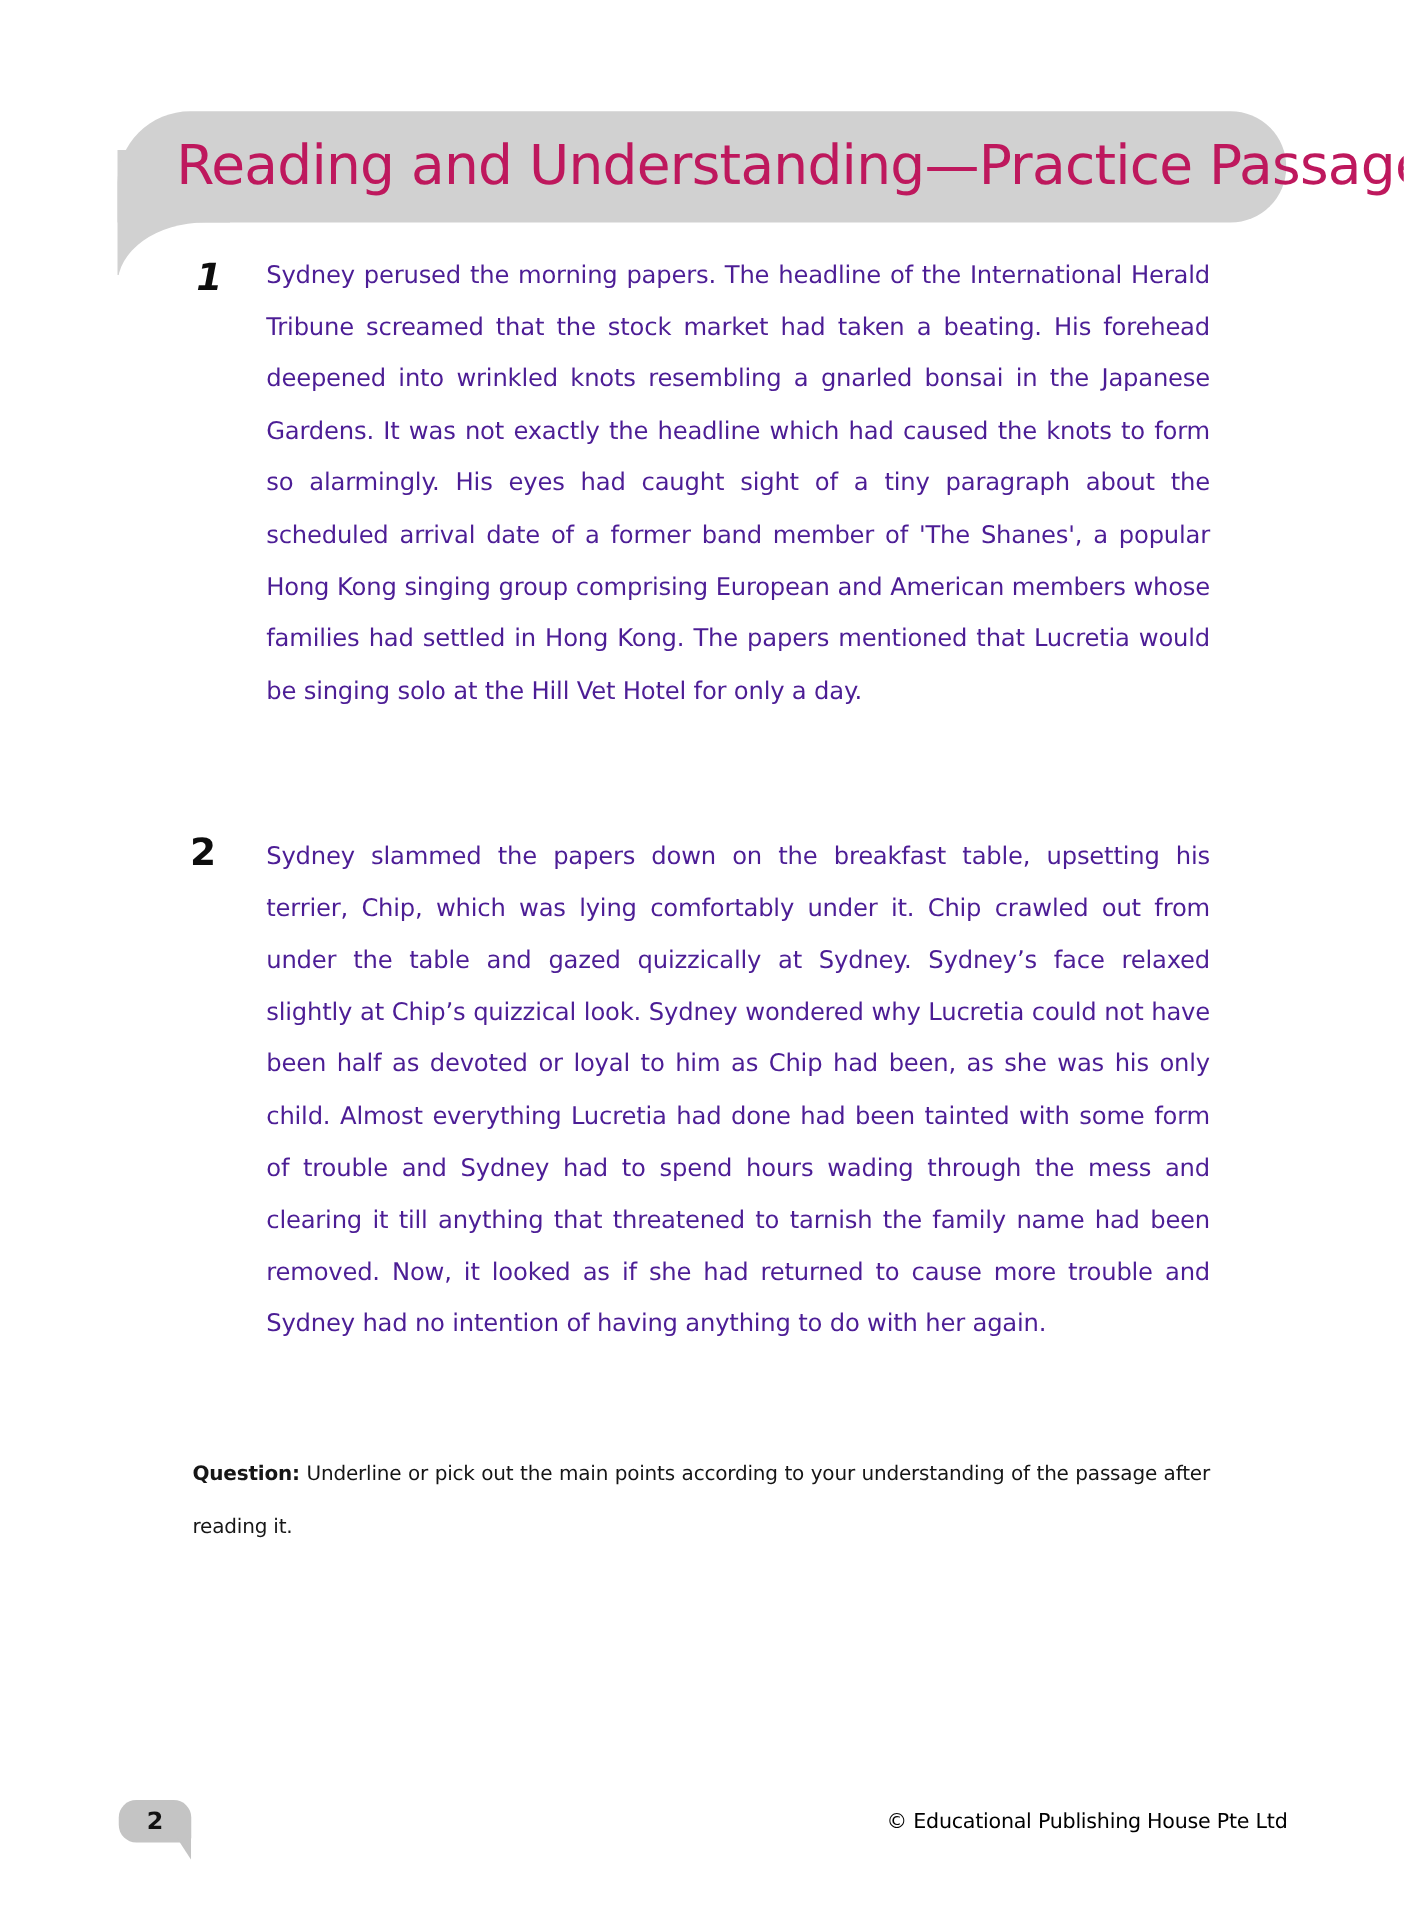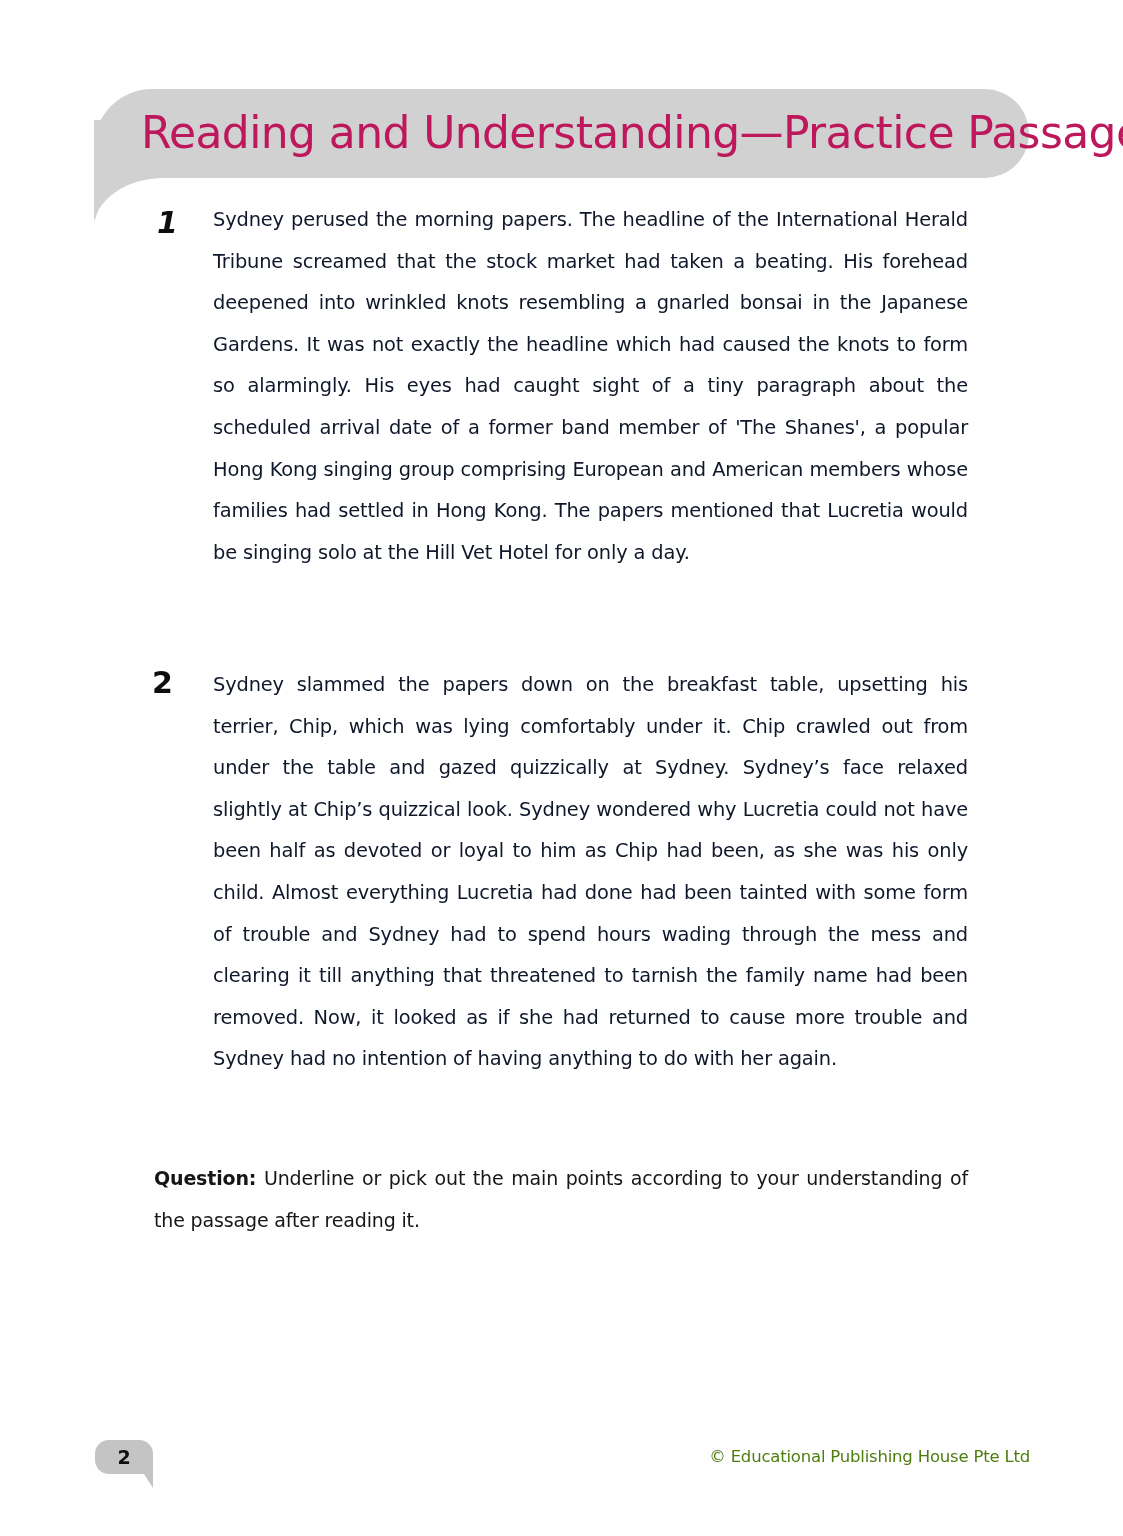--- a/index.html
+++ b/index.html
@@ -62,21 +62,21 @@
     
     .para {
       position: absolute;
       left: 213px;
       width: 755px;
       margin: 0;
       font-family: "DejaVu Sans", sans-serif;
       font-size: 19.4px;
       line-height: 41.6px;
       text-align: justify;
-      color: #0f172a;
+      color: #4c1d95;
       letter-spacing: -0.15px;
     }
     .para-num {
       position: absolute;
       left: 150px;
       font-family: "DejaVu Sans", sans-serif;
       font-weight: bold;
       font-size: 30px;
       line-height: 30px;
       color: #0d0d0d;
@@ -85,21 +85,21 @@
     #num1 { top: 208px; left: 157px; font-style: italic; font-size: 30px; }
     #p2 { top: 664px; }
     #num2 { top: 668px; left: 152px; }
     .question {
       position: absolute;
       left: 154px;
       top: 1158px;
       width: 814px;
       margin: 0;
       font-family: "DejaVu Sans", sans-serif;
-      font-size: 19px;
+      font-size: 16px;
       line-height: 41.6px;
       text-align: justify;
       color: #161616;
       letter-spacing: -0.15px;
     }
     .question-label {
       font-weight: bold;
     }
     
     .page-tab {
@@ -132,21 +132,21 @@
       line-height: 32px;
       color: #111111;
     }
     .copyright {
       position: absolute;
       right: 93px;
       top: 1445px;
       font-family: "DejaVu Sans", sans-serif;
       font-size: 16.5px;
       line-height: 24px;
-      color: #4d7c0f;
+      color: #000000;
       white-space: nowrap;
       letter-spacing: -0.2px;
     }
   </style>
 </head>
 <body>
 
 <div class="banner-tail"></div>
 <div class="banner-tail-mask"></div>
 <div class="banner"></div>

